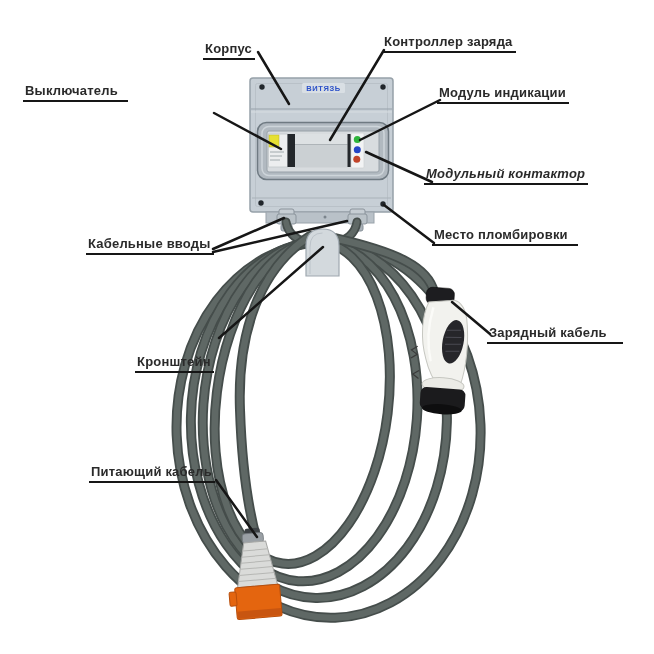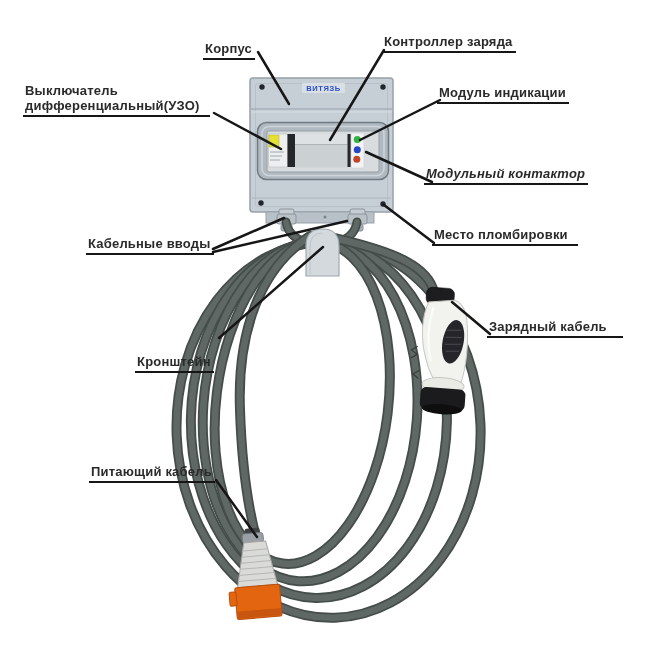--- a/index.html
+++ b/index.html
@@ -17,21 +17,21 @@
     font-size:13px;
     line-height:15px;
     letter-spacing:.2px;
     color:var(--label_text,#2a2a2a);
     border-bottom:2.5px solid var(--leader_line,#161616);
     padding:0 3px 2px 2px;
     white-space:nowrap;
   }
   .lbl span{display:block;}
   .pad-r10{padding-right:10px;}
-  .pad-r16{padding-right:16px;}
+  .pad-r16{padding-right:16px;margin-top:6px;}
   
   .box-face{fill:var(--enclosure,#c9d1d7);stroke:#97a1a9;stroke-width:1.5;}
   .c-out{fill:none;stroke:var(--cable_outline,#454d4b);stroke-width:10;stroke-linecap:round;}
   .c-core{fill:none;stroke:var(--cable_core,#5f6865);stroke-width:6.5;stroke-linecap:round;}
   .c-out-s{fill:none;stroke:var(--cable_outline,#454d4b);stroke-width:9;stroke-linecap:round;}
   .c-core-s{fill:none;stroke:var(--cable_core,#5f6865);stroke-width:5.5;stroke-linecap:round;}
   .led-green{fill:var(--led_green,#2eb43c);}
   .led-blue{fill:var(--led_blue,#2545c6);}
   .led-red{fill:var(--led_red,#c2442a);}
   .lever{fill:var(--breaker_lever,#e6e032);stroke:#b8b229;stroke-width:.5;}
@@ -170,21 +170,20 @@
     <line class="leader" x1="216" y1="480" x2="257" y2="537"></line>
   </g>
 </svg>
 
   <div class="lbl" style="left:203px;top:41px;">
     <span>Корпус</span>
   </div>
 
   <div class="lbl pad-r10" style="left:23px;top:83px;">
     <span>Выключатель</span>
-    <span>дифференциальный(УЗО)</span>
   </div>
 
   <div class="lbl" style="left:382px;top:34px;text-align:right;">
     <span>Контроллер заряда</span>
   </div>
 
   <div class="lbl" style="left:437px;top:85px;">
     <span>Модуль индикации</span>
   </div>
 

